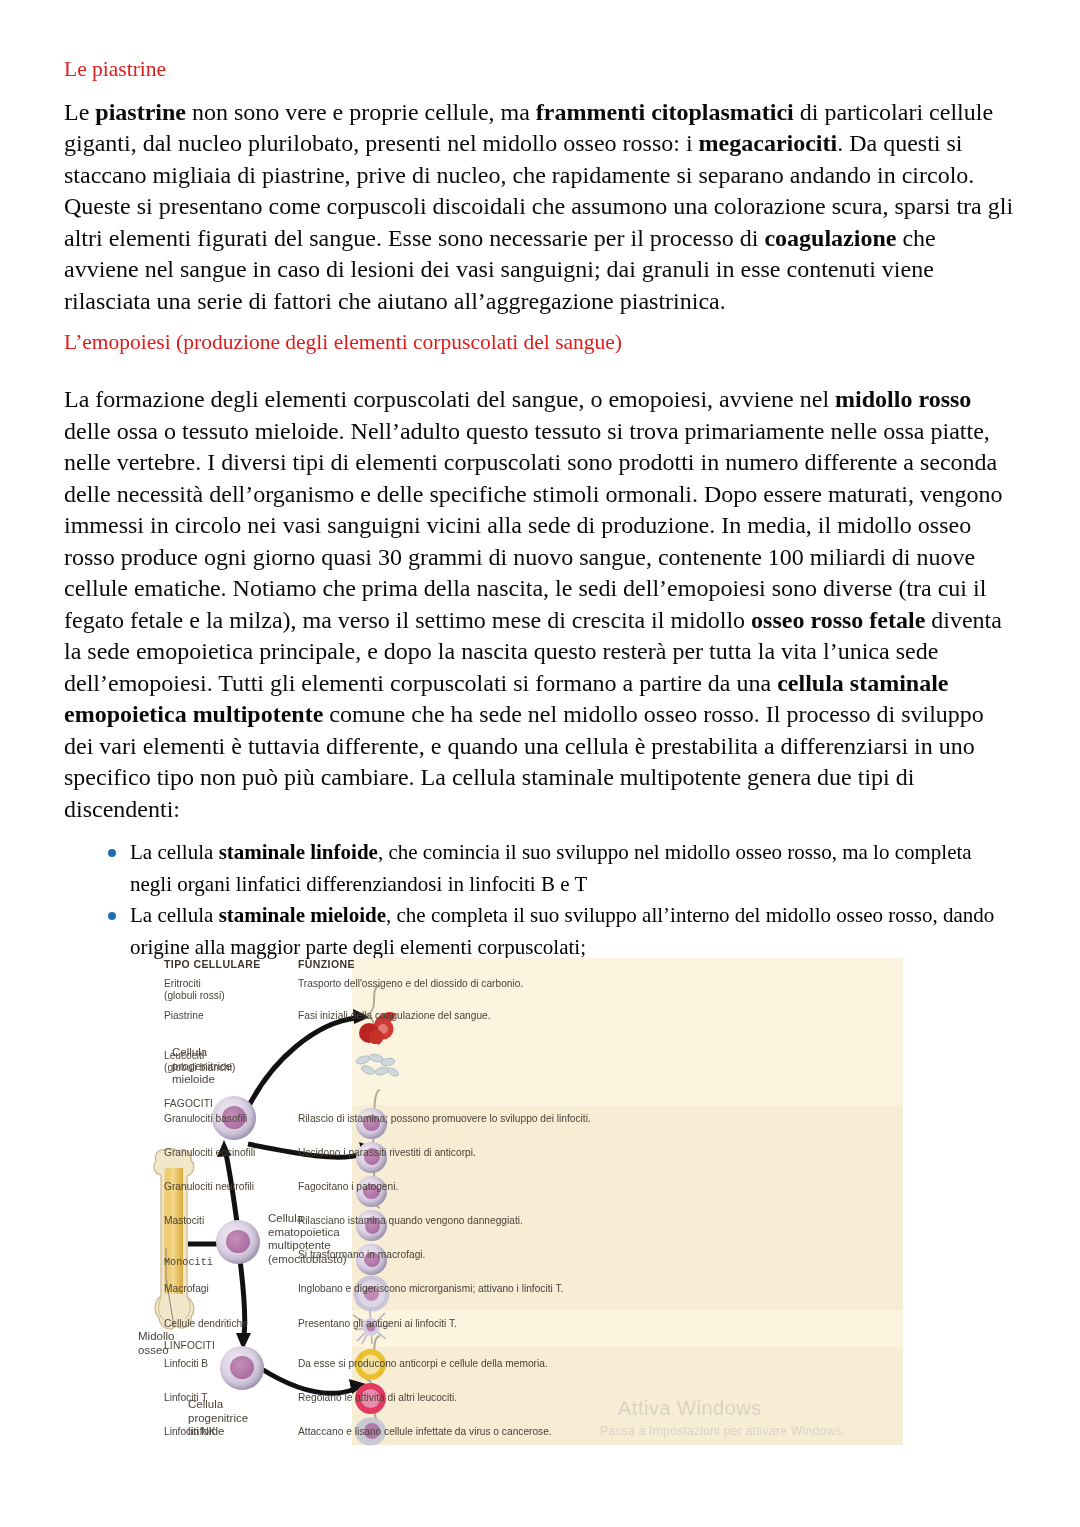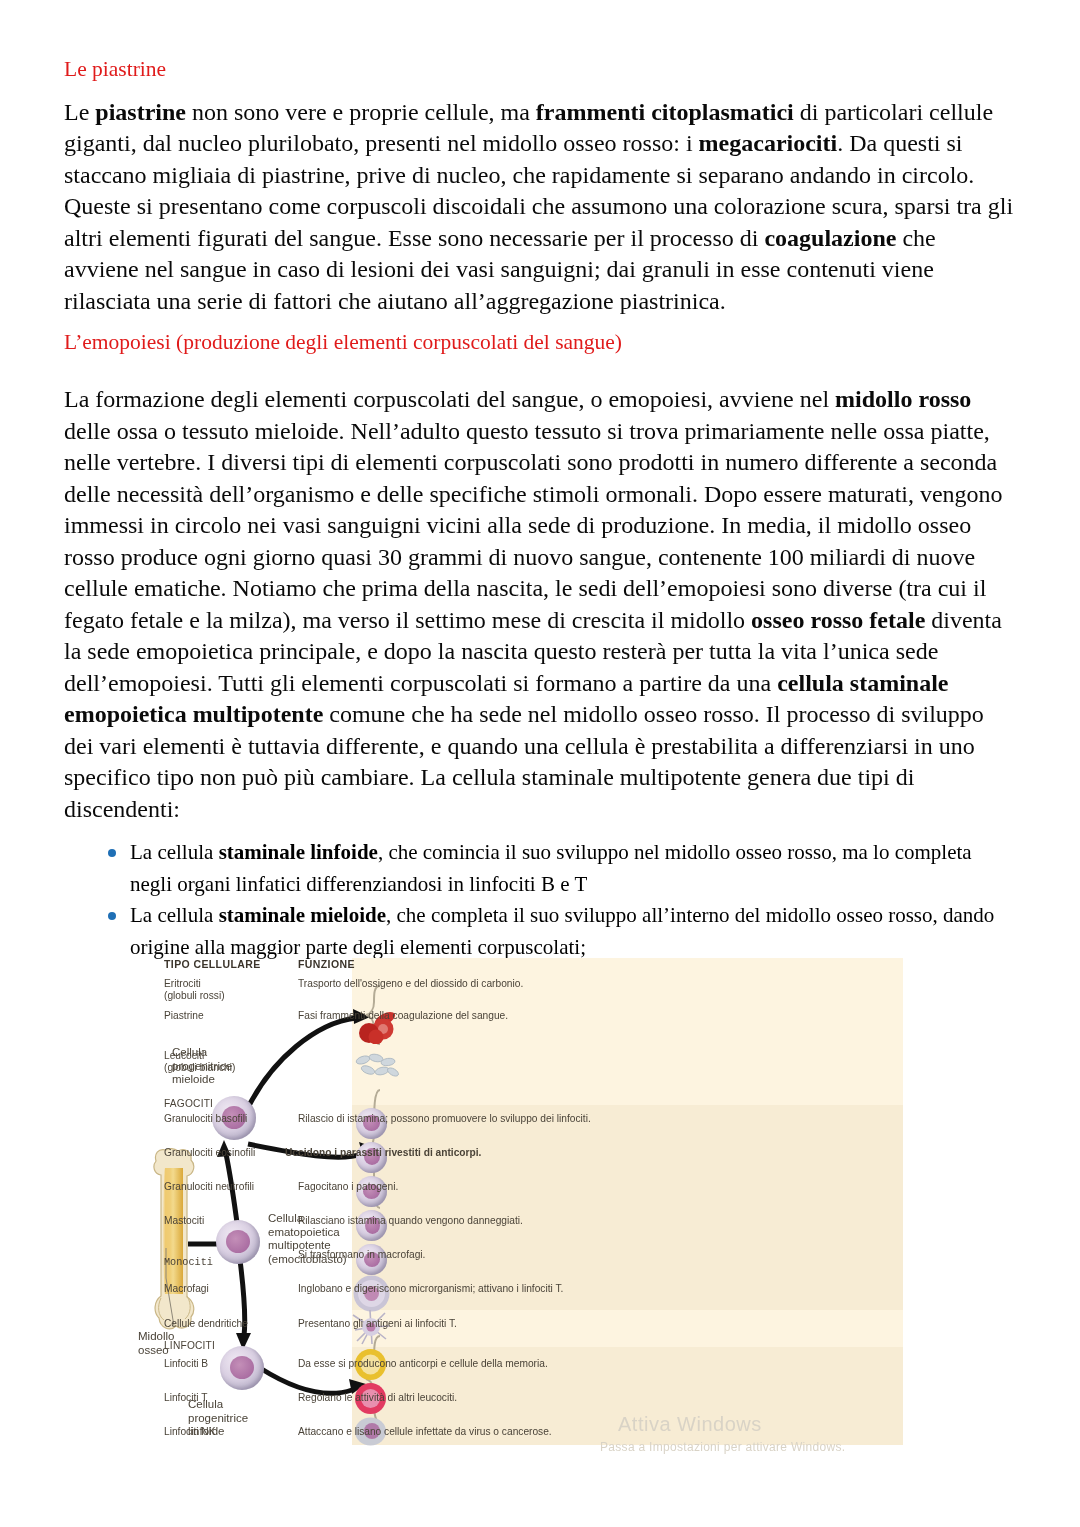--- a/index.html
+++ b/index.html
@@ -65,21 +65,21 @@
        background:radial-gradient(circle at 40% 38%, #c48fb8 0%, #ab6fa3 70%, #95598f 100%);}
 
   
   .bone{position:absolute;left:22px;top:198px;width:44px;height:192px;}
   .lbl{
     position:absolute;font-family:"Liberation Sans","DejaVu Sans",sans-serif;
     font-size:11.5px;line-height:13.6px;color:#4a4338;
   }
   .watermark{
     position:absolute;color:#d9d3c6;font-family:"Liberation Sans","DejaVu Sans",sans-serif;
-    pointer-events:none;user-select:none;margin-top:16px;
+    pointer-events:none;user-select:none;
   }
   .wm1{left:488px;top:449px;font-size:20px;letter-spacing:.5px;}
   .wm2{left:470px;top:476px;font-size:12px;letter-spacing:.3px;}
 </style>
 </head>
 <body>
 
 <div class="page">
 
   <div class="content">
@@ -238,32 +238,32 @@
 
     <div class="tbl">
       <div class="hdr" style="left:34px;top:10px;">TIPO CELLULARE</div>
       <div class="hdr" style="left:168px;top:10px;">FUNZIONE</div>
 
       <div class="ct" style="left:34px;top:30px;white-space:pre-line;">Eritrociti
 (globuli rossi)</div>
       <div class="fn" style="left:168px;top:30px;">Trasporto dell'ossigeno e del diossido di carbonio.</div>
 
       <div class="ct" style="left:34px;top:62px;white-space:pre-line;">Piastrine</div>
-      <div class="fn" style="left:168px;top:62px;">Fasi frammenti della coagulazione del sangue.</div>
+      <div class="fn" style="left:168px;top:62px;">Fasi iniziali della coagulazione del sangue.</div>
 
       <div class="ct" style="left:34px;top:102px;white-space:pre-line;">Leucociti
 (globuli bianchi)</div>
 
       <div class="grp" style="left:34px;top:150px;">FAGOCITI</div>
 
       <div class="ct" style="left:34px;top:165px;">Granulociti basofili</div>
       <div class="fn" style="left:168px;top:165px;">Rilascio di istamina; possono promuovere lo sviluppo dei linfociti.</div>
 
       <div class="ct" style="left:34px;top:199px;">Granulociti eosinofili</div>
-      <div class="fn" style="left:155px;top:199px;font-weight:bold;">Uccidono i parassiti rivestiti di anticorpi.</div>
+      <div class="fn" style="left:168px;top:199px;">Uccidono i parassiti rivestiti di anticorpi.</div>
 
       <div class="ct" style="left:34px;top:233px;">Granulociti neutrofili</div>
       <div class="fn" style="left:168px;top:233px;">Fagocitano i patogeni.</div>
 
       <div class="ct" style="left:34px;top:267px;">Mastociti</div>
       <div class="fn" style="left:168px;top:267px;">Rilasciano istamina quando vengono danneggiati.</div>
 
       <div class="ct" style="left:34px;top:309px;font-family:Liberation Mono, monospace;">Monociti</div>
       <div class="fn" style="left:168px;top:301px;">Si trasformano in macrofagi.</div>
 

